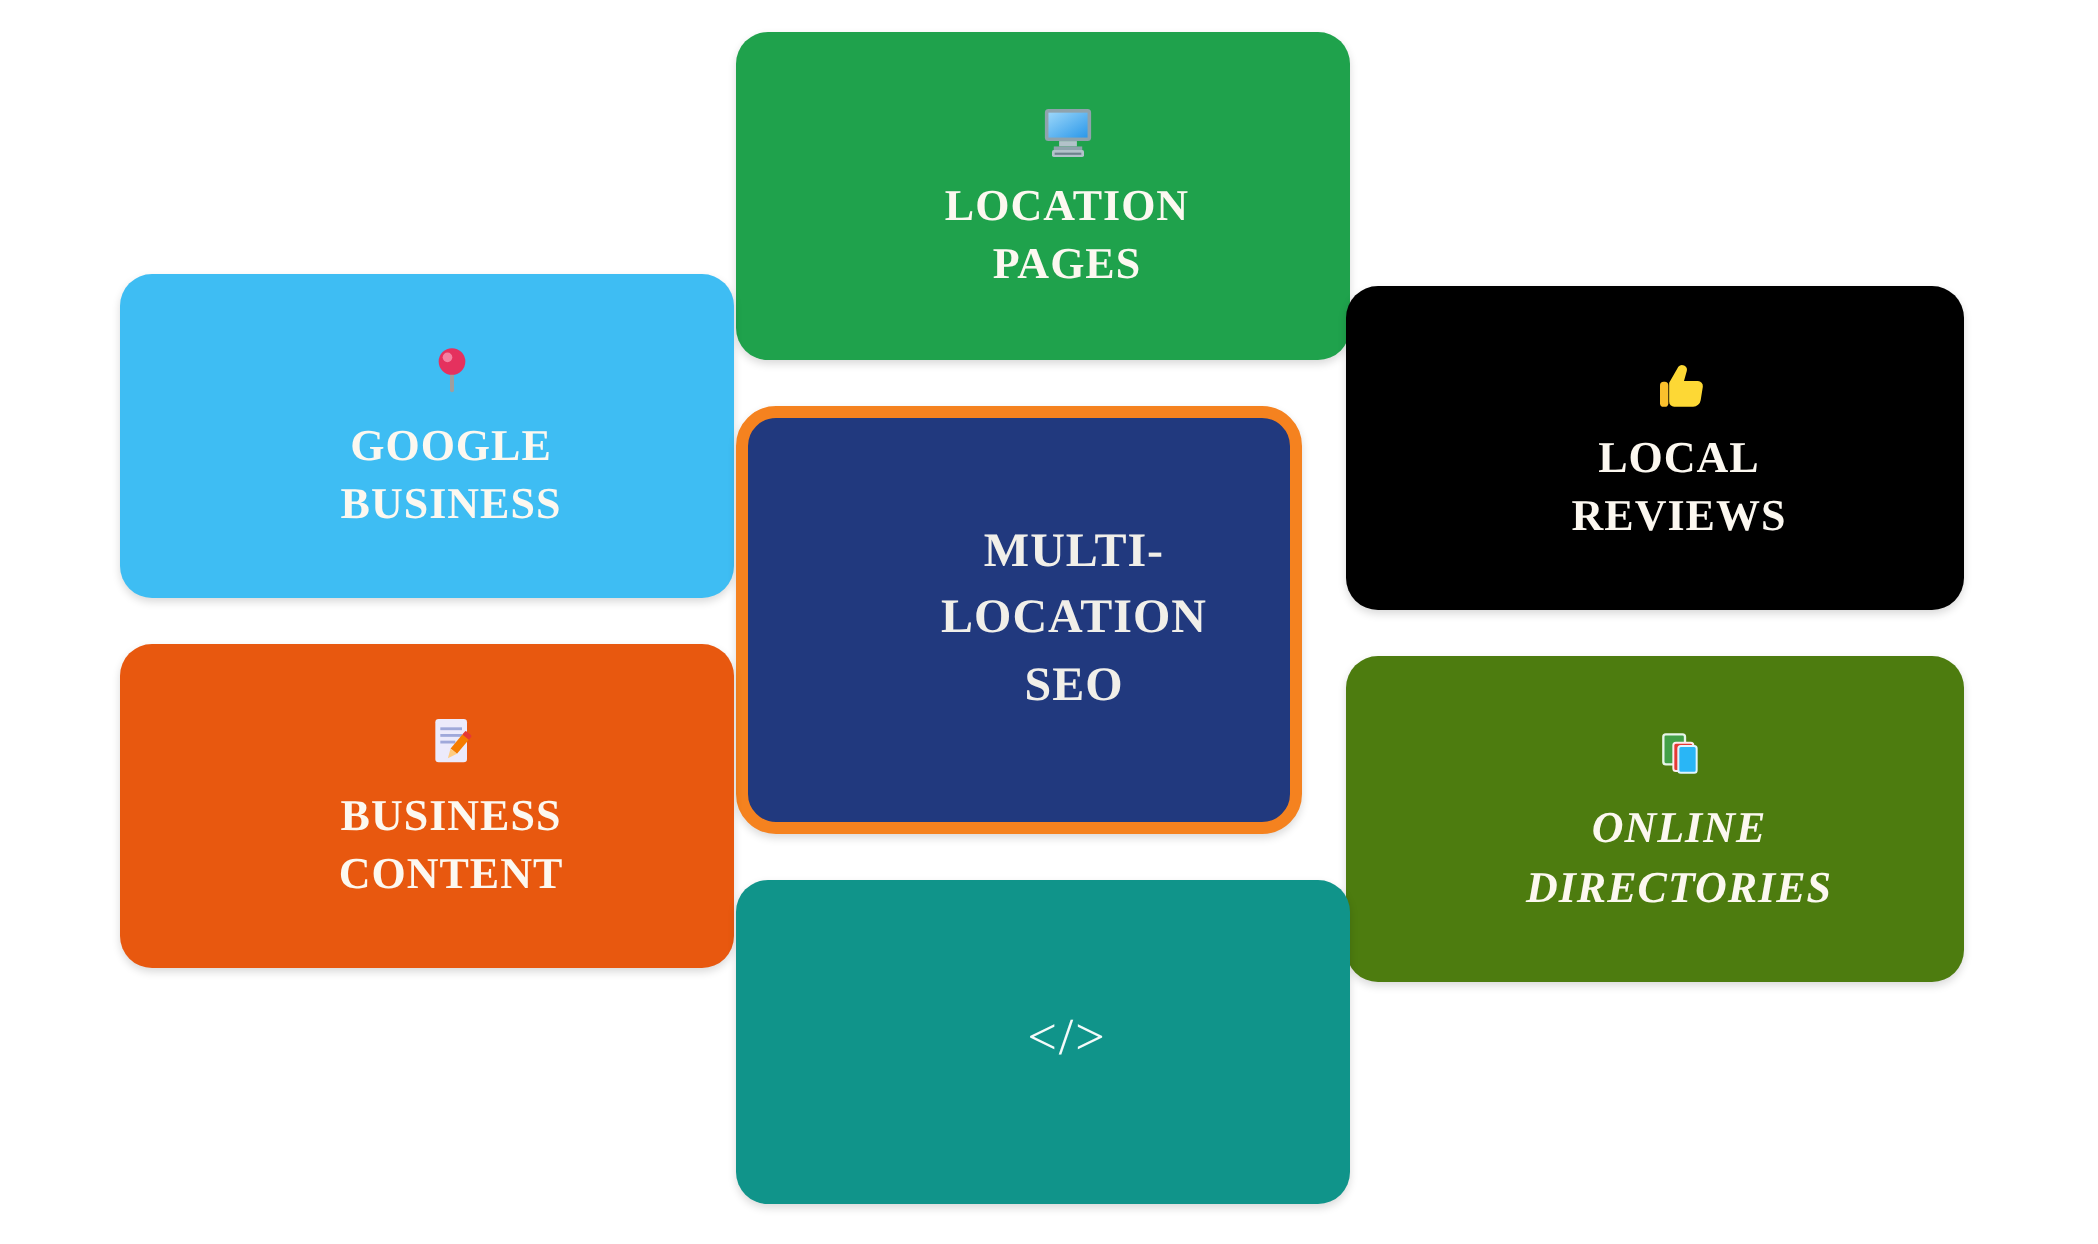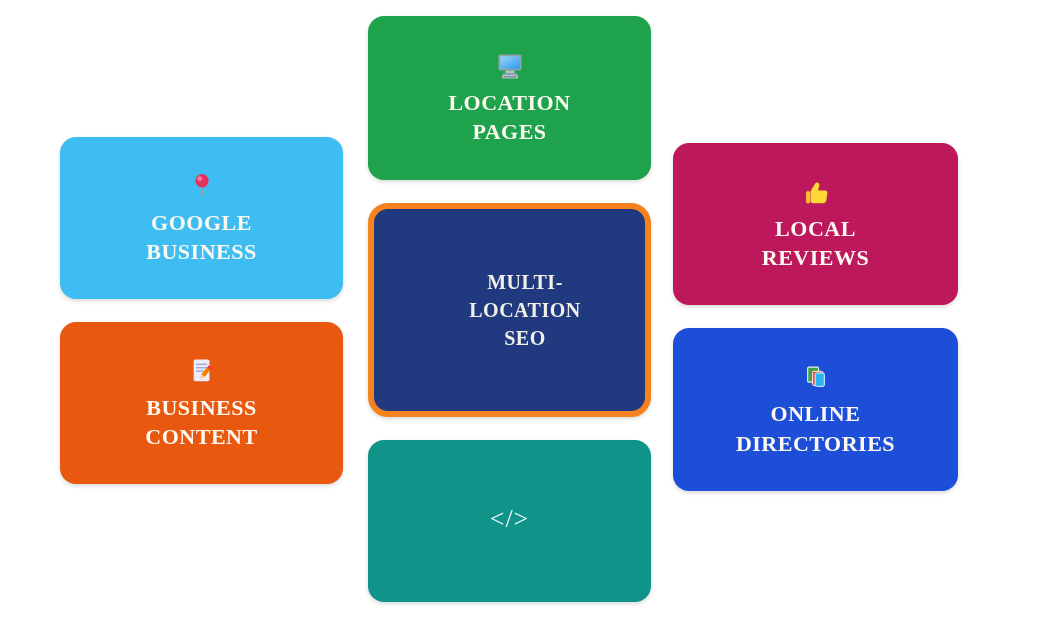--- a/index.html
+++ b/index.html
@@ -4,35 +4,36 @@
 <style>
   html,body{margin:0;padding:0;background:#ffffff;}
   .canvas{
     position:relative;width:1049px;height:622px;background:#ffffff;overflow:hidden;
     font-family:"Liberation Serif","DejaVu Serif",serif;
   }
   .card{
     position:absolute;border-radius:16px;
     display:flex;flex-direction:column;align-items:center;justify-content:center;
     box-shadow:0 2px 4px rgba(0,0,0,0.15);
+    padding-left:24px;
   }
   .card .label{
     color:#fcf8f0;font-weight:700;font-size:22px;line-height:1.32;
     text-align:center;white-space:pre-line;letter-spacing:0.5px;
   }
   .icon{height:34px;display:flex;align-items:center;justify-content:center;margin-bottom:4px;}
   .code-glyph{
     color:#f4fbfa;font-size:26px;font-weight:500;letter-spacing:1px;
     font-family:"Liberation Serif","DejaVu Serif",serif;line-height:1;
   }
   .pos-location-pages   {left:368px;top:16px; width:283px;height:164px;}
   .pos-google-business  {left:60px; top:137px;width:283px;height:162px;}
   .pos-local-reviews    {left:673px;top:143px;width:285px;height:162px;}
   .pos-center           {left:368px;top:203px;width:283px;height:214px;border:6px solid #f5821f;border-radius:20px;box-sizing:border-box;}
-  .pos-center .label    {font-size:20px;line-height:1.4;color:#f1efe9;margin-left:31px;}
+  .pos-center .label    {font-size:24px;line-height:1.4;color:#f1efe9;margin-left:31px;}
   .pos-localised-content{left:60px; top:322px;width:283px;height:162px;}
   .pos-online-directories{left:673px;top:328px;width:285px;height:163px;}
   .pos-structured-data  {left:368px;top:440px;width:283px;height:162px;}
 </style>
 </head>
 <body>
 
 <div class="canvas">
 
   <div class="card pos-location-pages" style="background-color: rgb(31, 162, 76);">
@@ -61,21 +62,21 @@
       <svg width="30" height="30" viewBox="0 0 36 36">
         <rect x="16.8" y="15" width="2.4" height="14" rx="1.2" fill="#9e9e9e"></rect>
         <circle cx="18" cy="10.5" r="8" fill="#e5315e"></circle>
         <circle cx="15.3" cy="8" r="2.9" fill="#f589a8" opacity="0.9"></circle>
       </svg>
     </div>
     <div class="label">GOOGLE
 BUSINESS</div>
   </div>
 
-  <div class="card pos-local-reviews" style="background-color: #be185d;">
+  <div class="card pos-local-reviews" style="background-color: #000000;">
     <div class="icon">
       <svg width="30" height="30" viewBox="0 0 36 36">
         <path fill="#fdd835" d="M11.5 16 L17 6.5 a2.9 2.9 0 0 1 5.1 2.4 L20.4 15 h8.3 a3 3 0 0 1 3 3.4 l-1.3 8.1 a4.6 4.6 0 0 1-4.5 3.9 H14.5 a3 3 0 0 1-3-3 z"></path>
         <rect x="6" y="15.5" width="5" height="15" rx="2.2" fill="#fbc02d"></rect>
       </svg>
     </div>
     <div class="label">LOCAL
 REVIEWS</div>
   </div>
 
@@ -96,21 +97,21 @@
           <rect x="18.5" y="9" width="5" height="3.5" rx="0.8" fill="#e53935"></rect>
           <rect x="18.5" y="12" width="5" height="11" fill="#f57c00"></rect>
           <path d="M18.5 23 l2.5 5.5 2.5-5.5 z" fill="#ffcc80"></path>
         </g>
       </svg>
     </div>
     <div class="label">BUSINESS
 CONTENT</div>
   </div>
 
-  <div class="card pos-online-directories" style="background-color: #1d4ed8;">
+  <div class="card pos-online-directories" style="background-color: #4d7c0f; font-style: italic;">
     <div class="icon">
       <svg width="30" height="30" viewBox="0 0 36 36">
         <rect x="8" y="5" width="13" height="18" rx="1.5" fill="#43a047" stroke="#e8f5e9" stroke-width="1.4"></rect>
         <rect x="14" y="10" width="12" height="17" rx="1.5" fill="#e53935" stroke="#ffebee" stroke-width="1.2"></rect>
         <rect x="17" y="12" width="11" height="16" rx="1.5" fill="#29b6f6" stroke="#e1f5fe" stroke-width="1.2"></rect>
       </svg>
     </div>
     <div class="label">ONLINE
 DIRECTORIES</div>
   </div>

